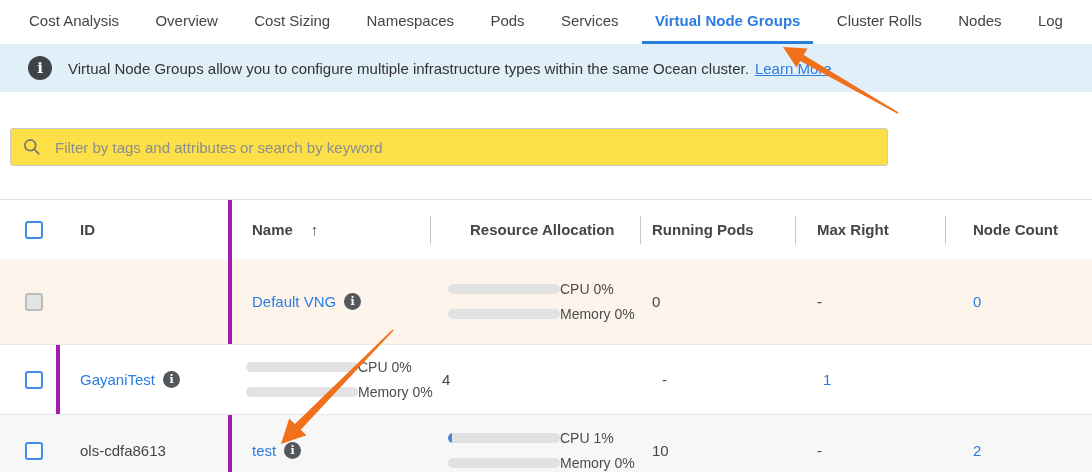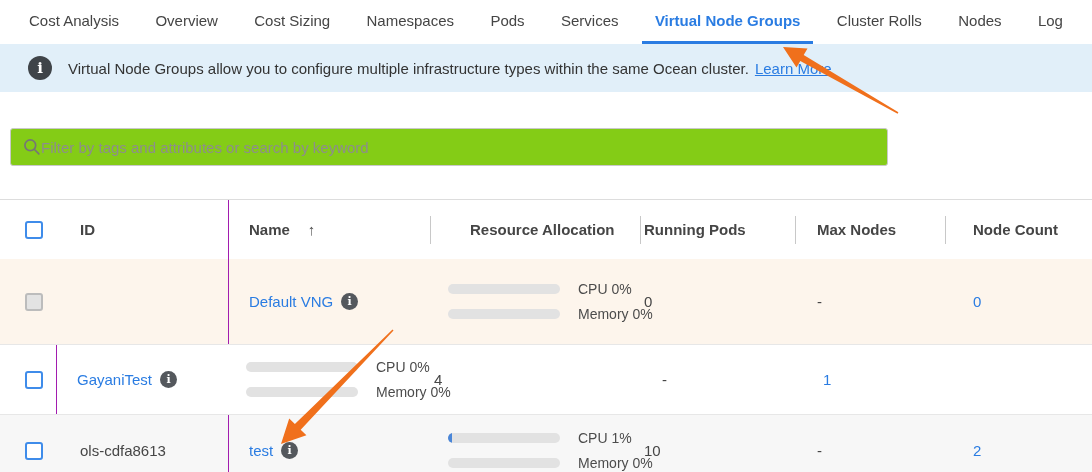--- a/index.html
+++ b/index.html
@@ -17,36 +17,36 @@
   
   .banner { display:flex; align-items:center; gap:16px; height:48px;
     background:#e1eff9; padding:0 28px; font-size:15px; color:#333; }
   .banner-icon { flex:0 0 24px; width:24px; height:24px; border-radius:50%;
     background:#3f4449; color:#fff; display:flex; align-items:center; justify-content:center;
     font-family:"DejaVu Serif",serif; font-weight:bold; font-size:15px; }
   .banner a { color:var(--accent); text-decoration:underline; margin-left:6px; }
 
   
   .search-wrap { padding:36px 0 0 10px; }
-  .searchbox { display:flex; align-items:center; gap:0; width:878px; height:38px;
-    border:1px solid #c9c9c9; border-radius:3px; background:#84cc16; padding:0 12px; }
+  .searchbox { display:flex; align-items:center; gap:14px; width:878px; height:38px;
+    border:1px solid #c9c9c9; border-radius:3px; background:#fde047; padding:0 12px; }
   .searchbox input { border:none; outline:none; flex:1; font-size:15px; color:#3d3d3d;
     font-family:inherit; background:transparent; }
   .searchbox input::placeholder { color:#8d8d8d; }
 
   
   .table { margin-top:33px; border-top:1px solid #ddd; }
   .thead, .trow { display:grid; grid-template-columns:56px 172px 202px 210px 155px 150px 1fr; align-items:center; }
   .thead { height:59px; font-weight:600; color:#454545; font-size:15px; }
   .cell { position:relative; height:100%; display:flex; align-items:center; }
   .c-check { padding-left:25px; }
   .c-id    { padding-left:24px; }
-  .c-name  { padding-left:20px; border-left:1px solid #a21caf; gap:8px; }
+  .c-name  { padding-left:20px; border-left:4px solid #a21caf; gap:8px; }
   .c-res   { padding-left:18px; }
-  .c-pods  { padding-left:4px; }
+  .c-pods  { padding-left:12px; }
   .c-max   { padding-left:22px; }
   .c-count { padding-left:28px; }
   .thead .c-res { padding-left:40px;text-align:right; }
   .thead .hdiv::before { content:""; position:absolute; left:0; top:50%; transform:translateY(-50%);
     height:28px; border-left:1px solid #c8c8c8; }
   .sort-arrow { margin-left:10px; font-size:15px; color:#555; }
 
   .trow { border-top:1px solid #e7e7e7; font-size:15px; color:#464646; }
   .trow:first-of-type { border-top:none; }
   .trow.cream { background:#fdf5ec; }
@@ -57,21 +57,21 @@
 
   .checkbox { width:18px; height:18px; border:2px solid #3f8cea; border-radius:3px; background:#fff; cursor:pointer; }
   .checkbox.disabled { border-color:#bcbcbc; background:#e3e3e3; cursor:default; }
 
   .link { color:var(--accent); text-decoration:none; cursor:pointer; }
   .row-info { width:17px; height:17px; border-radius:50%; background:#54585d; color:#fff;
     display:inline-flex; align-items:center; justify-content:center;
     font-family:"DejaVu Serif",serif; font-weight:bold; font-size:11px; }
 
   .res-stack { display:flex; flex-direction:column; gap:9px; }
-  .res-line { display:flex; align-items:center; gap:18px; }
+  .res-line { display:flex; align-items:center; gap:0; }
   .bar { width:112px; height:10px; border-radius:5px; background:#e2e2e2; overflow:hidden; display:inline-block; }
   .bar-fill { display:block; height:100%; background:#4a86d8; border-radius:5px 0 0 5px; }
   .bar-label { font-size:14px; color:#4c4c4c; white-space:nowrap; }
 
   .arrows { position:absolute; inset:0; width:1092px; height:472px; pointer-events:none; z-index:9; }
 </style>
 </head>
 <body>
 
 <div class="page">
@@ -109,21 +109,21 @@
       <div class="cell c-check">
           <span class="checkbox"></span>
         </div>
       <div class="cell c-id">ID</div>
       <div class="cell c-name">
         <span>Name</span>
         <span class="sort-arrow">↑</span>
       </div>
       <div class="cell c-res hdiv">Resource Allocation</div>
       <div class="cell c-pods hdiv">Running Pods</div>
-      <div class="cell c-max hdiv">Max Nodes</div>
+      <div class="cell c-max hdiv">Max Right</div>
       <div class="cell c-count hdiv">Node Count</div>
     </div>
     <div id="tbody">
   <div class="trow cream">
     <div class="cell c-check">
             <span class="checkbox disabled"></span>
           </div>
     <div class="cell c-id"></div>
     <div class="cell c-name">
       <a href="#" class="link">Default VNG</a>

